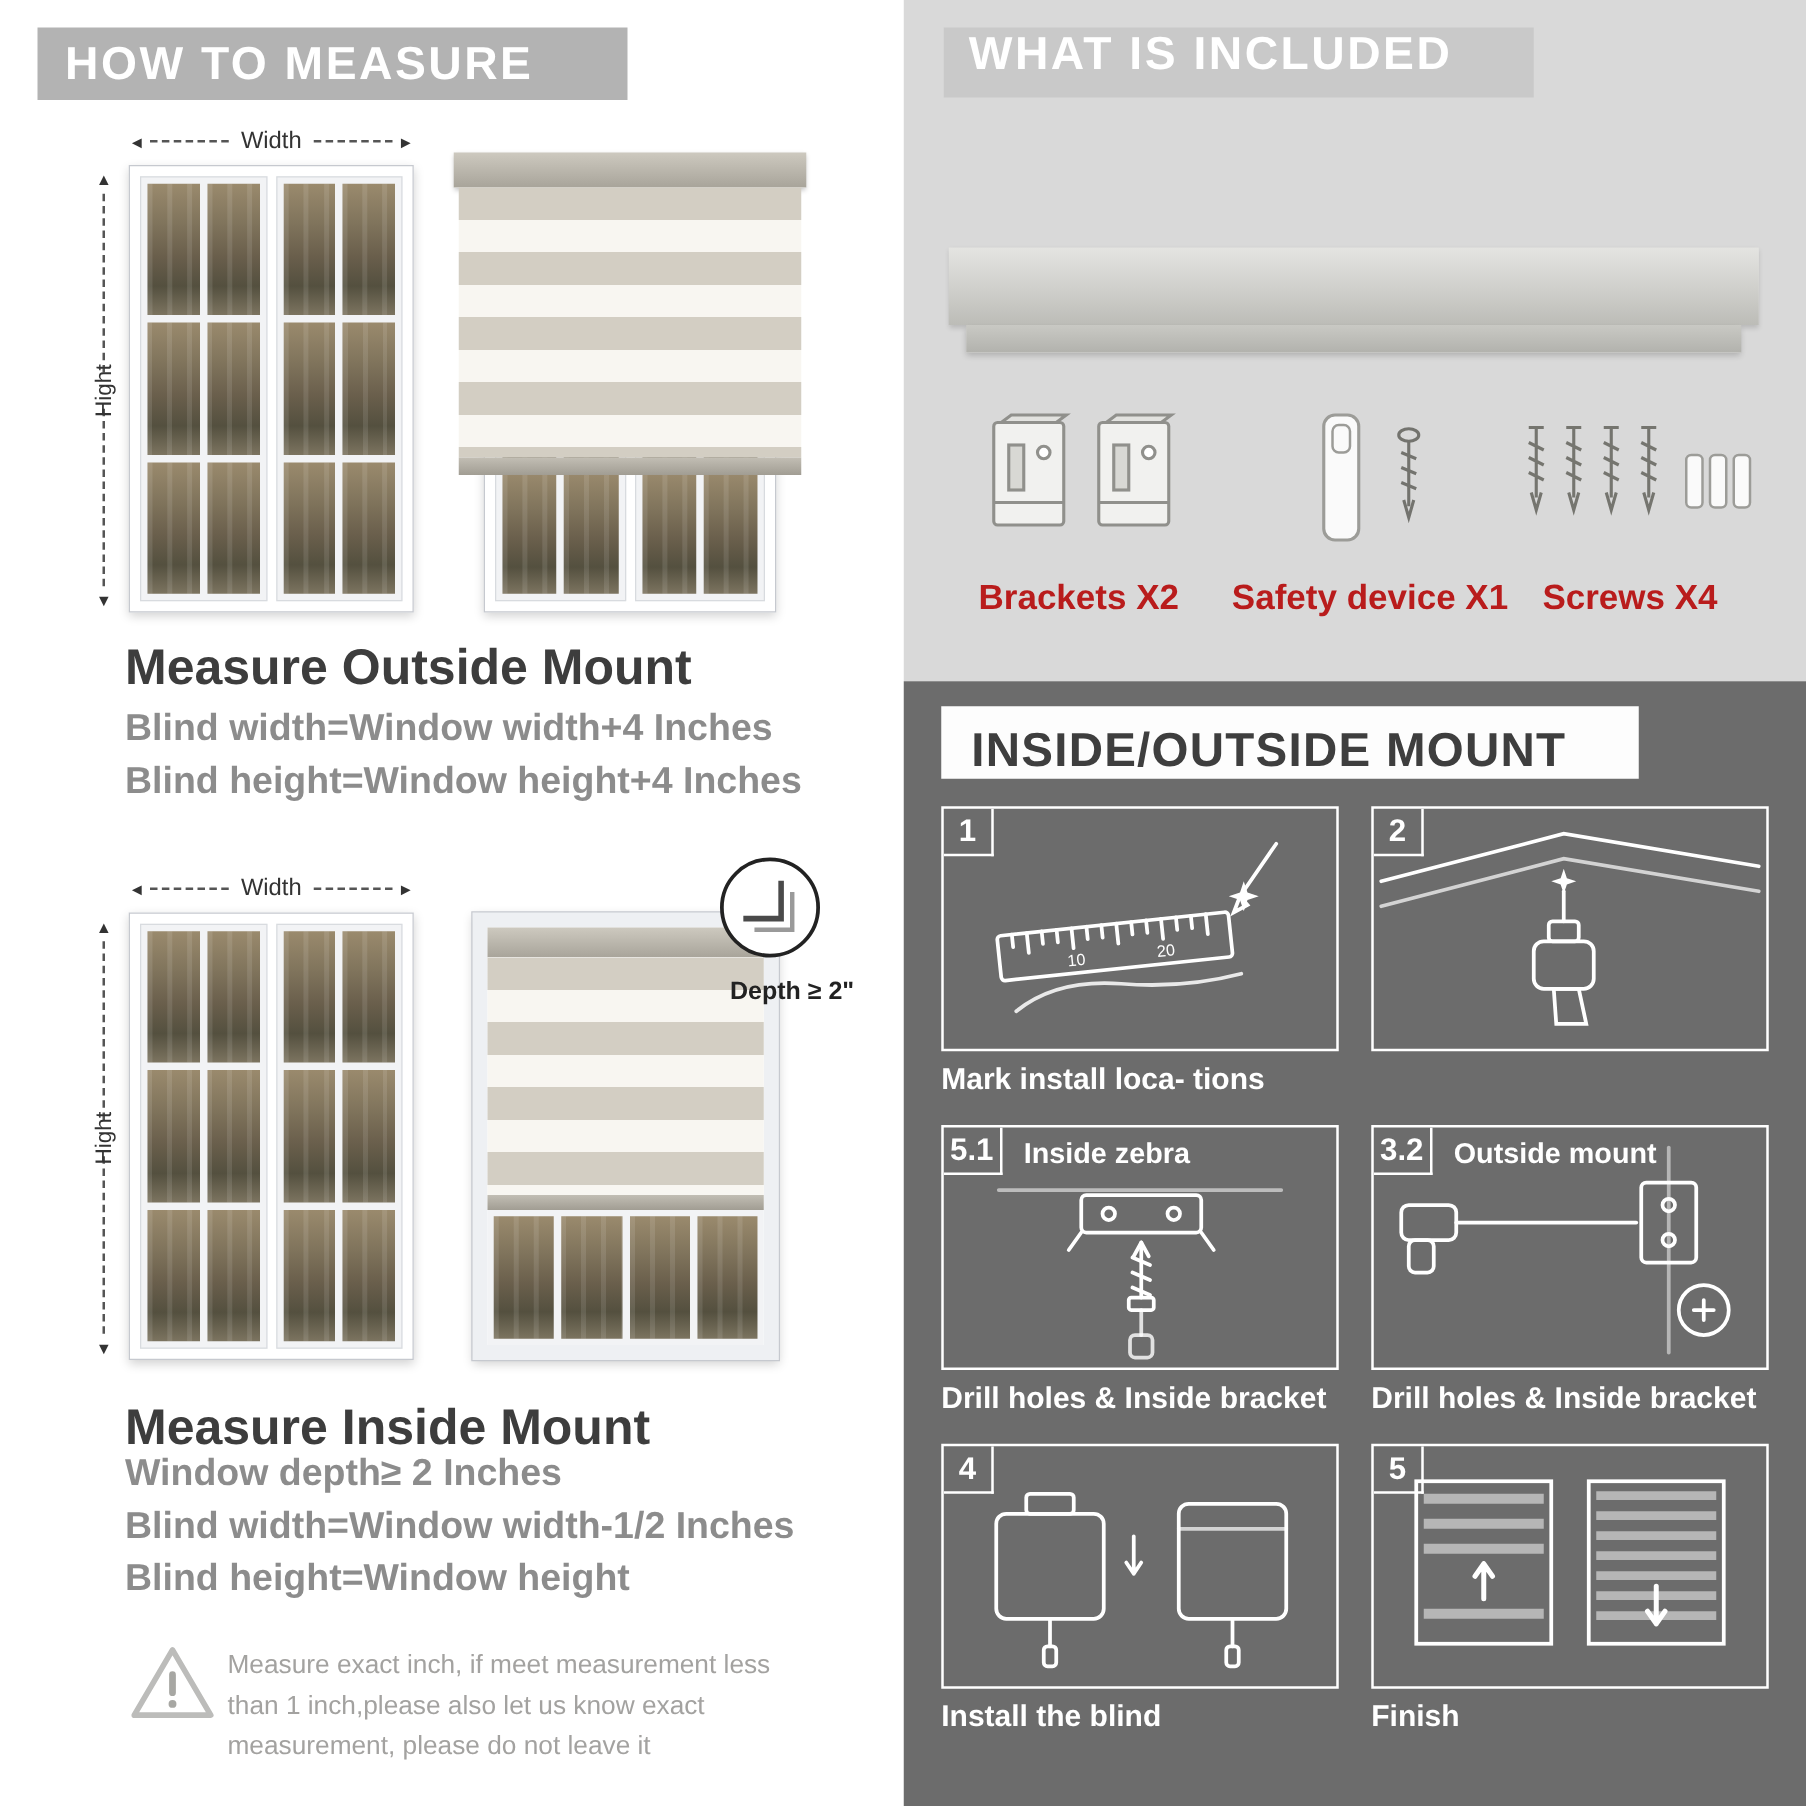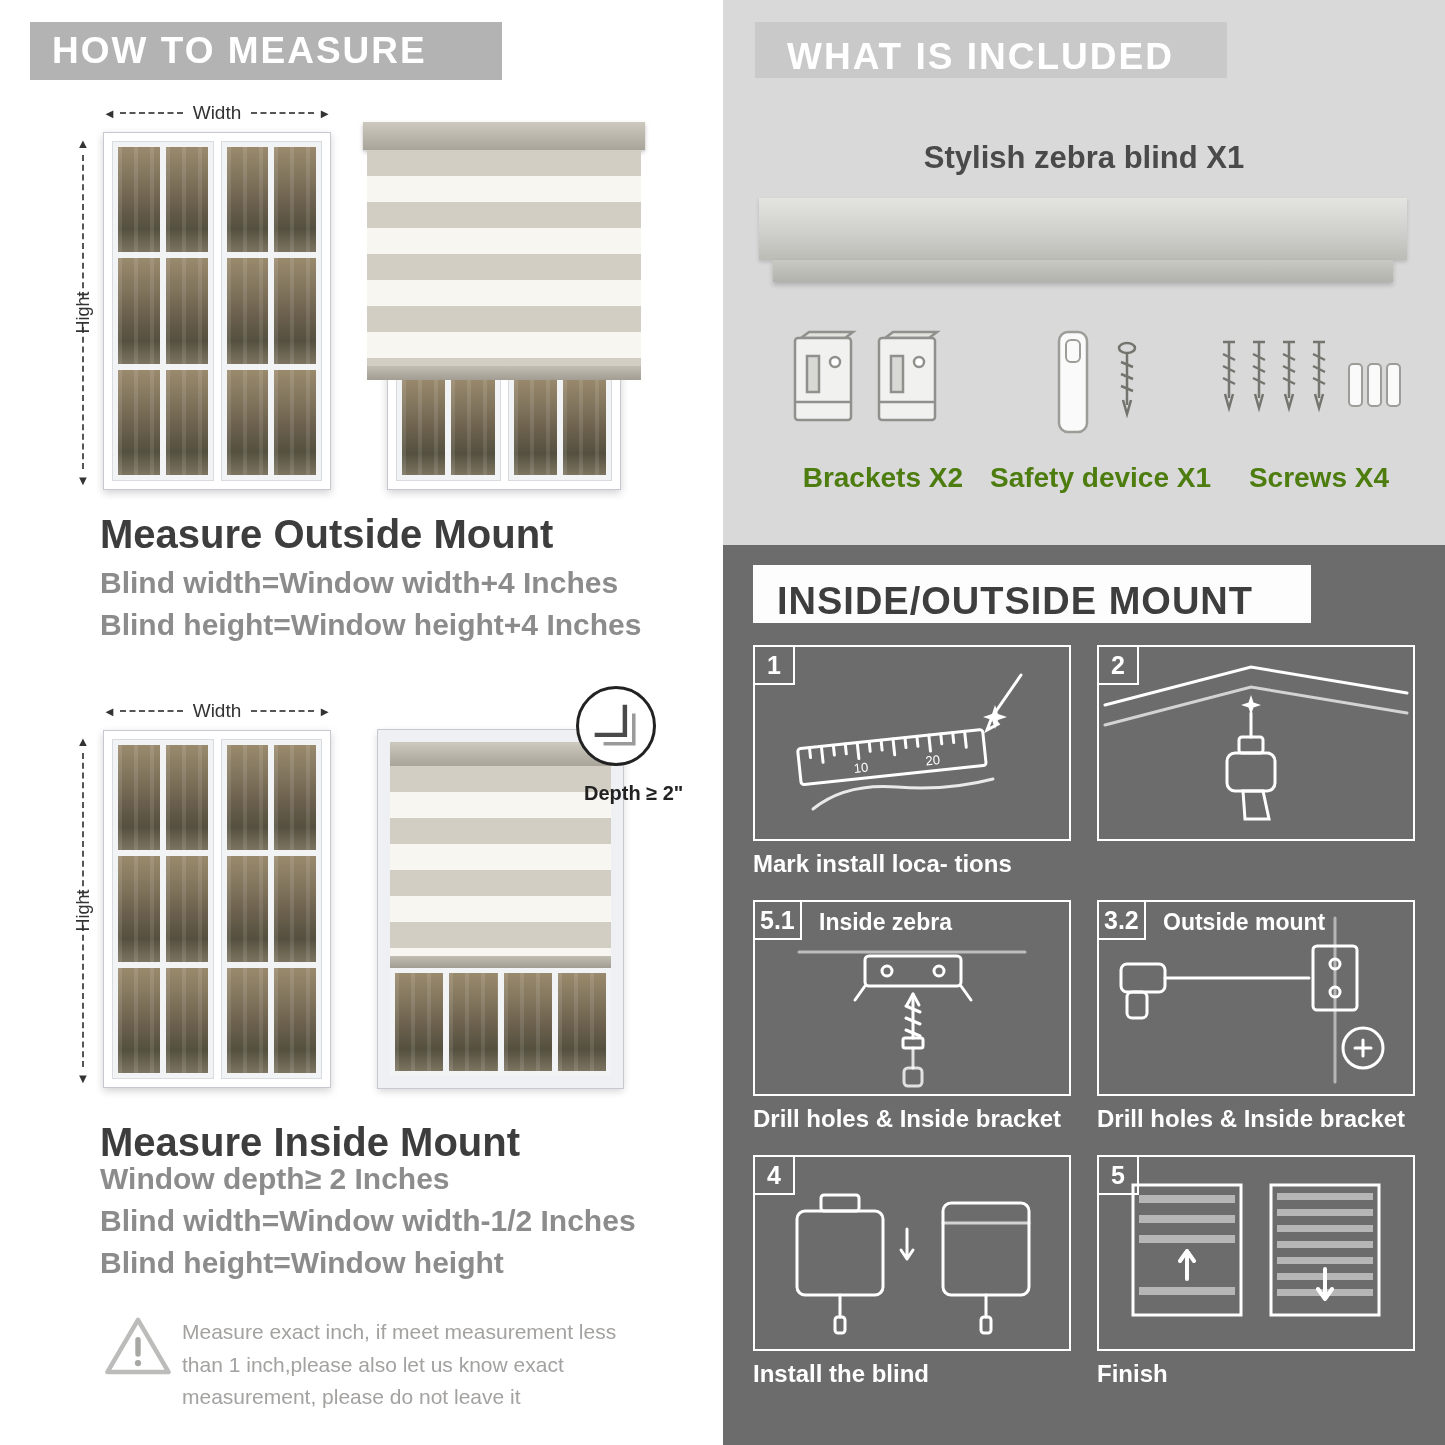--- a/index.html
+++ b/index.html
@@ -41,27 +41,27 @@
 
   .depth-label{font-size:20px;font-weight:700;color:#222;}
   .callout-circle{border:3px solid #222;border-radius:50%;background:#fff;box-sizing:border-box;
     display:flex;align-items:center;justify-content:center;}
 
   .warning-text{font-size:21px;color:#a3a2a0;line-height:1.55;}
 
   
   .included-panel{left:723px;top:0;width:722px;height:545px;background:#d9d9d9;}
   .included-header{left:32px;top:22px;width:472px;height:56px;background:#c9c9c9;color:#fff;
-    font-size:37px;font-weight:700;letter-spacing:2px;display:flex;align-items:flex-end;padding-left:32px;box-sizing:border-box;}
+    font-size:37px;font-weight:700;letter-spacing:2px;display:flex;align-items:flex-start;padding-left:20px;box-sizing:border-box;}
   .blind-name{left:0;top:140px;width:100%;text-align:center;font-size:31px;font-weight:700;color:#4a4a4a;}
   .rail-main{left:36px;top:198px;width:648px;height:62px;
     background:linear-gradient(180deg,#e4e4e1 0%,#cfcfcb 55%,#bcbcb7 100%);box-shadow:0 2px 4px rgba(0,0,0,0.15);}
   .rail-lip{left:50px;top:260px;width:620px;height:22px;
     background:linear-gradient(180deg,#c9c9c4,#b2b2ad);box-shadow:0 3px 5px rgba(0,0,0,0.2);}
-  .hw-label{font-size:28px;font-weight:700;color:#4d7c0f;text-align:right;}
+  .hw-label{font-size:28px;font-weight:700;color:#b91c1c;text-align:center;}
 
   
   .mount-panel{left:723px;top:545px;width:722px;height:900px;background:#6c6c6c;}
   .mount-header{left:30px;top:20px;width:558px;height:58px;background:#fdfdfd;color:#3e3e3e;
     font-size:38px;font-weight:700;letter-spacing:1px;display:flex;align-items:flex-end;padding-left:24px;box-sizing:border-box;}
   .steps{left:30px;top:100px;width:662px;display:grid;grid-template-columns:1fr 1fr;column-gap:26px;row-gap:22px;position:absolute;}
   .step-box{position:relative;border:2px solid #fff;height:196px;overflow:hidden;box-sizing:border-box;}
   .step-num{position:absolute;left:0;top:0;min-width:40px;height:38px;padding:0 5px;border-right:2px solid #fff;border-bottom:2px solid #fff;
     color:#fff;font-size:25px;font-weight:700;display:flex;align-items:center;justify-content:center;box-sizing:border-box;}
   .step-label{position:absolute;left:64px;top:7px;color:#fff;font-size:23px;font-weight:700;}
@@ -205,21 +205,20 @@
       <path d="M40 30 v16" stroke="#a7a7a3" stroke-width="6" stroke-linecap="round"></path>
       <circle cx="40" cy="56" r="3.5" fill="#a7a7a3"></circle>
     </svg>
   </div>
   <div class="abs warning-text" style="left:182px;top:1316px;width:452px;">Measure exact inch, if meet measurement less than 1 inch,please also let us know exact measurement, please do not leave it</div>
 
   <div class="abs included-panel">
     <div class="abs included-header">
       <span>WHAT IS INCLUDED</span>
     </div>
-    <div class="abs blind-name">Stylish zebra blind X1</div>
 
     <div class="abs rail-main"></div>
     <div class="abs rail-lip"></div>
 
     <svg class="abs" style="left:62px;top:328px;" width="160" height="110" viewBox="0 0 160 110">
       <g stroke="#90908c" stroke-width="2.5" fill="#f1f1ef">
         <path d="M16 10 l8 -6 h44 l-8 6 z" fill="#e2e2df"></path>
         <rect x="10" y="10" width="56" height="82" rx="3"></rect>
         <rect x="22" y="28" width="12" height="36" fill="#d8d8d4"></rect>
         <circle cx="50" cy="34" r="5" fill="#ffffff"></circle>

